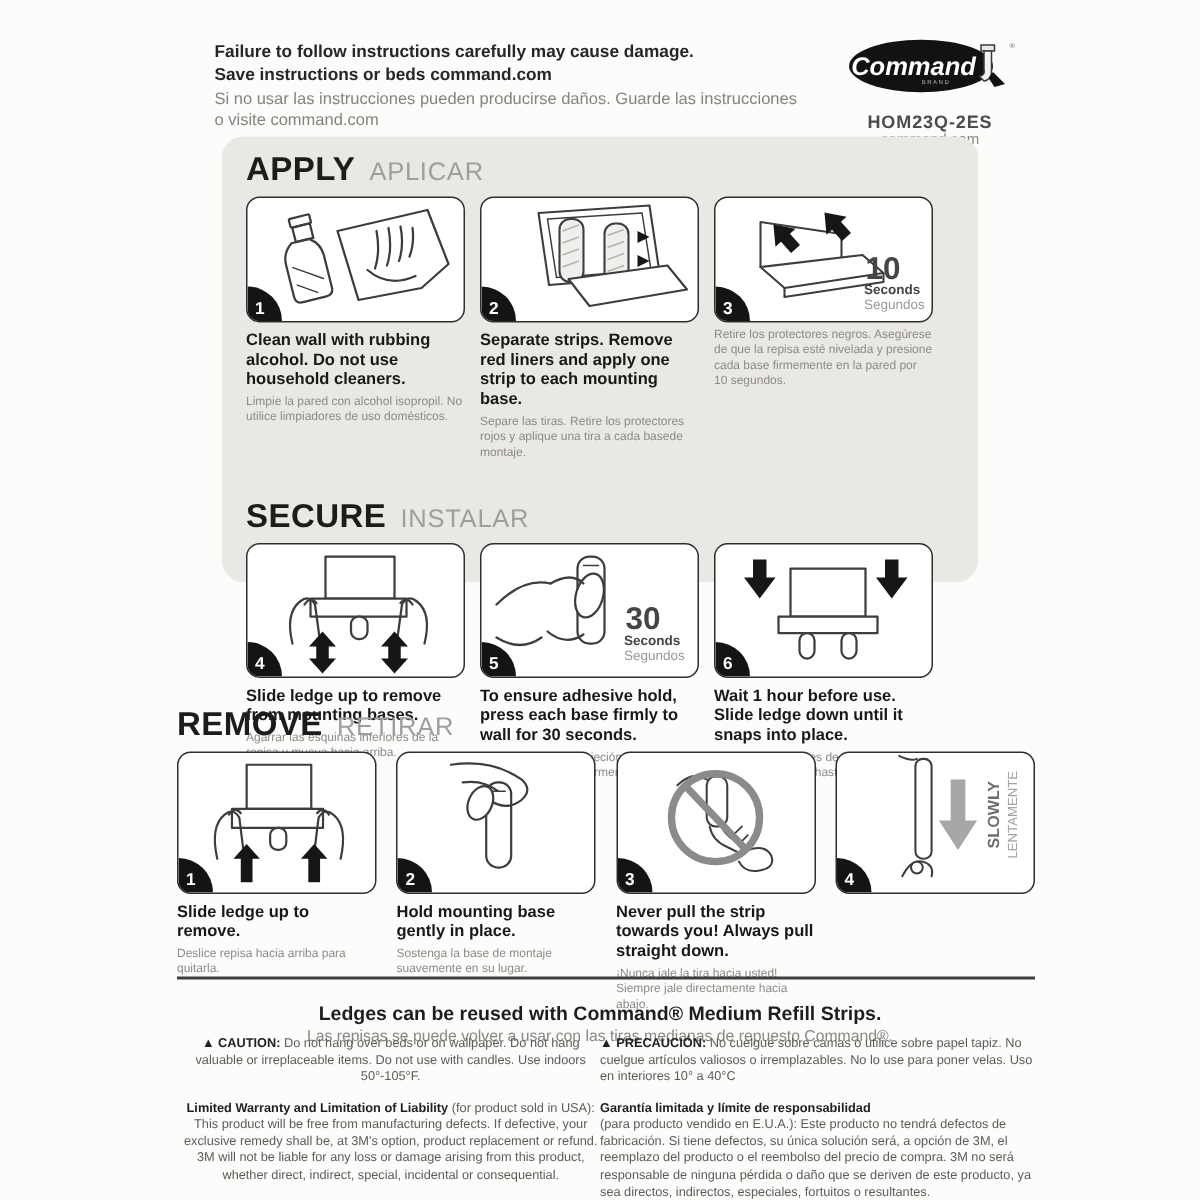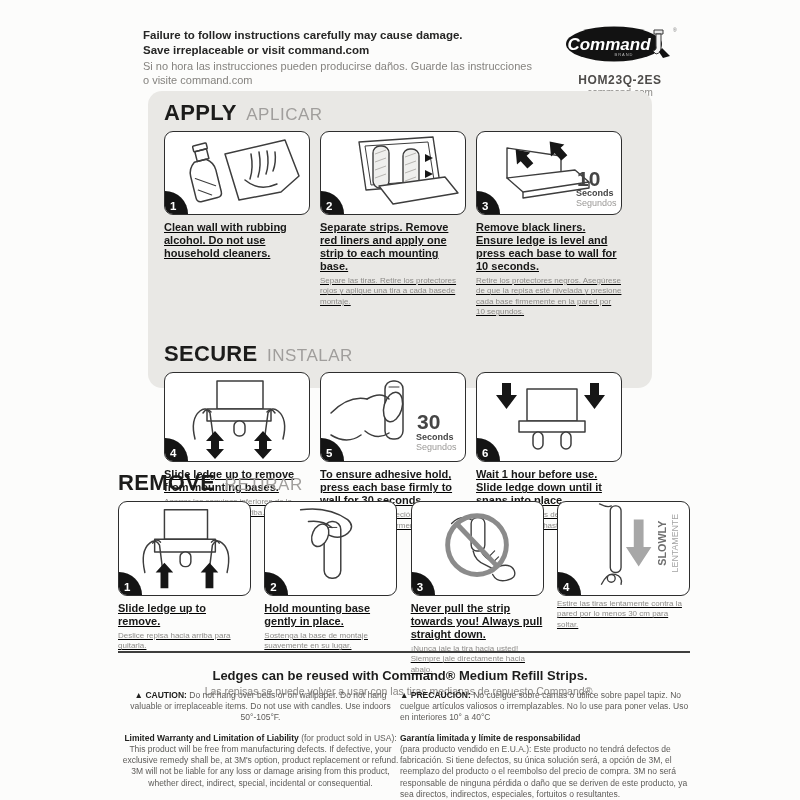--- a/index.html
+++ b/index.html
@@ -14,21 +14,21 @@
   .model{font-size:12px;font-weight:bold;color:#4e4c4a;letter-spacing:.6px;margin-top:1px;}
   .site{font-size:10px;color:#8a8885;margin-top:0px;}
 
   
   .panel{position:absolute;left:148px;top:91px;width:504px;height:297px;background:#e9e8e5;border-radius:14px;box-sizing:border-box;padding:9px 16px 0 16px;}
   .sec-head{white-space:nowrap;}
   .sec-en{font-size:22px;font-weight:800;color:#1c1c1b;letter-spacing:.3px;}
   .sec-es{font-size:17px;color:#a09e9c;margin-left:5px;letter-spacing:.5px;}
   .sec-head.secure{margin-top:24px;}
   .row{display:flex;gap:10px;margin-top:5px;align-items:flex-start;}
-  .cell{width:146px;text-decoration:underline;}
+  .cell{width:146px;}
   .row4 .cell{width:133px;}
   .imgbox{position:relative;background:#fff;border:1.5px solid #2e2e2e;border-radius:9px;overflow:hidden;box-sizing:border-box;height:84px;}
   .imgbox.tall{height:90px;}
   .imgbox.rtall{height:95px;}
   .imgbox svg{display:block;width:100%;height:100%;}
   .badge{position:absolute;left:0;bottom:0;width:23px;height:23px;background:#141414;border-top-right-radius:100%;color:#fff;font-weight:bold;font-size:11.5px;box-sizing:border-box;display:flex;align-items:flex-end;padding:0 0 2px 5px;}
   .st-en{margin-top:6px;font-size:11px;font-weight:bold;color:#181817;line-height:1.18;}
   .st-es{margin-top:3px;font-size:8px;color:#8d8b88;line-height:1.3;}
 
   
@@ -47,22 +47,22 @@
   .fpara{margin:0 0 9px 0;}
   .fhead{display:block;}
 </style>
 </head>
 <body>
 
 <div class="page">
 
   <div class="warnblock">
     <div class="warn-en">Failure to follow instructions carefully may cause damage.</div>
-    <div class="warn-en">Save irreplaceable or visit command.com</div>
-    <div class="warn-es">Si no hora las instrucciones pueden producirse daños. Guarde las instrucciones o visite command.com</div>
+    <div class="warn-en">Save instructions or beds command.com</div>
+    <div class="warn-es">Si no usar las instrucciones pueden producirse daños. Guarde las instrucciones o visite command.com</div>
   </div>
 
   <div class="brandblock">
     <svg width="124" height="44" viewBox="0 0 124 44">
       <ellipse cx="56" cy="20" rx="48" ry="17.5" fill="#121212"></ellipse>
       <text x="51" y="26" text-anchor="middle" font-family="Liberation Sans, sans-serif" font-size="17" font-weight="bold" font-style="italic" fill="#ffffff">Command</text>
       <text x="66" y="32" text-anchor="middle" font-family="Liberation Sans, sans-serif" font-size="4" fill="#b9b9b9" letter-spacing="1">BRAND</text>
       <g>
         <path d="M96,6 h9 v4 h-9 z" fill="#e8e8e8" stroke="#3a3a3a" stroke-width="1"></path>
         <path d="M98,10 h5 v14 q0,5 -5,6 l-3,-3 q4,-1 3,-5 z" fill="#f2f2f2" stroke="#3a3a3a" stroke-width="1"></path>
@@ -99,20 +99,21 @@
                 <path d="M94,20 c2,11 1,19 -1,25"></path>
                 <path d="M102,19 c2,10 1,17 -1,23"></path>
                 <path d="M110,20 c1,8 0,14 -2,19"></path>
                 <path d="M80,48 q14,12 32,4"></path>
               </g>
             </g>
           </svg>
           <div class="badge">1</div>
         </div>
         <div class="st-en">Clean wall with rubbing alcohol. Do not use household cleaners.</div>
+        <div class="st-es">Limpie la pared con alcohol isopropil. No utilice limpiadores de uso domésticos.</div>
       </div>
 
       <div class="cell">
         <div class="imgbox">
           <svg viewBox="0 0 144 82">
             <g fill="none" stroke="#3d3d3d" stroke-width="1.4" stroke-linejoin="round">
               <polygon points="38,10 112,5 119,52 45,58" fill="#ffffff"></polygon>
               <polygon points="44,14 107,10 113,48 50,53" stroke-width="1"></polygon>
               <g>
                 <rect x="52" y="14" width="16" height="42" rx="7" fill="#efefed"></rect>
@@ -146,21 +147,20 @@
               <g transform="rotate(-42 82 20)">
                 <polygon points="82,6 91,18 86,18 86,28 78,28 78,18 73,18" fill="#161616" stroke="none"></polygon>
               </g>
             </g>
             <text x="100" y="54" font-family="Liberation Sans, sans-serif" font-size="21" font-weight="bold" fill="#454545">10</text>
             <text x="99" y="64" font-family="Liberation Sans, sans-serif" font-size="9" font-weight="bold" fill="#454545">Seconds</text>
             <text x="99" y="74" font-family="Liberation Sans, sans-serif" font-size="9" fill="#9b9997">Segundos</text>
           </svg>
           <div class="badge">3</div>
         </div>
-        <div class="st-en">Remove black liners. Ensure ledge is level and press each base to wall for 10 seconds.</div>
         <div class="st-es">Retire los protectores negros. Asegúrese de que la repisa esté nivelada y presione cada base firmemente en la pared por 10 segundos.</div>
       </div>
     </div>
 
     <div class="sec-head secure">
       <span class="sec-en">SECURE</span>
       <span class="sec-es">INSTALAR</span>
     </div>
 
     <div class="row">
@@ -322,21 +322,20 @@
                 <path d="M44,84 q6,-12 14,-10 q8,2 6,10"></path>
                 <circle cx="54" cy="78" r="4" fill="#ffffff"></circle>
               </g>
               <polygon points="77,18 87,18 87,46 95,46 82,66 69,46 77,46" fill="#a7a7a7" stroke="none"></polygon>
             </g>
             <text transform="rotate(-90 110 42)" x="110" y="42" text-anchor="middle" font-family="Liberation Sans, sans-serif" font-size="11" font-weight="bold" fill="#6e6e6e">SLOWLY</text>
             <text transform="rotate(-90 122 42)" x="122" y="42" text-anchor="middle" font-family="Liberation Sans, sans-serif" font-size="9" fill="#a3a3a3">LENTAMENTE</text>
           </svg>
           <div class="badge">4</div>
         </div>
-        <div class="st-es">Estire las tiras lentamente contra la pared por lo menos 30 cm para soltar.</div>
       </div>
     </div>
   </div>
 
   <div class="rule"></div>
   <div class="reuse">
     <div class="reuse-en">Ledges can be reused with Command® Medium Refill Strips.</div>
     <div class="reuse-es">Las repisas se puede volver a usar con las tiras medianas de repuesto Command®.</div>
   </div>
 

